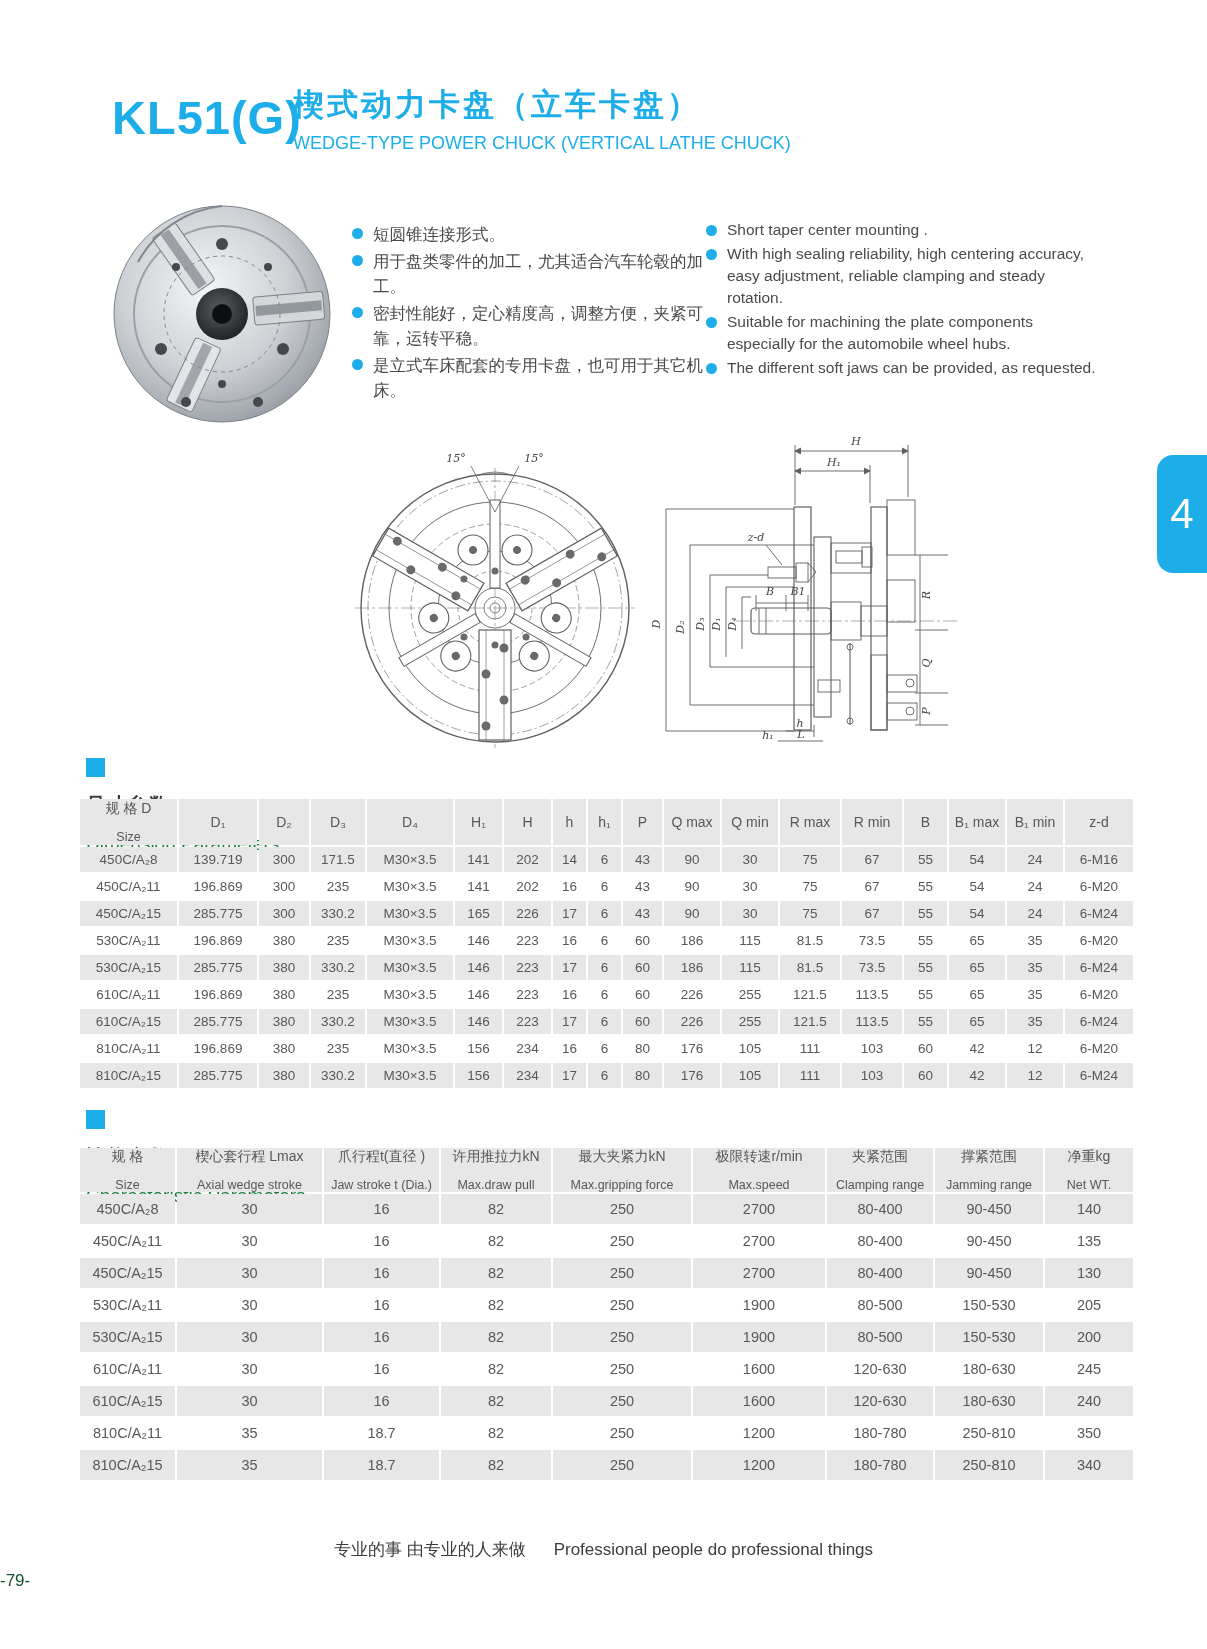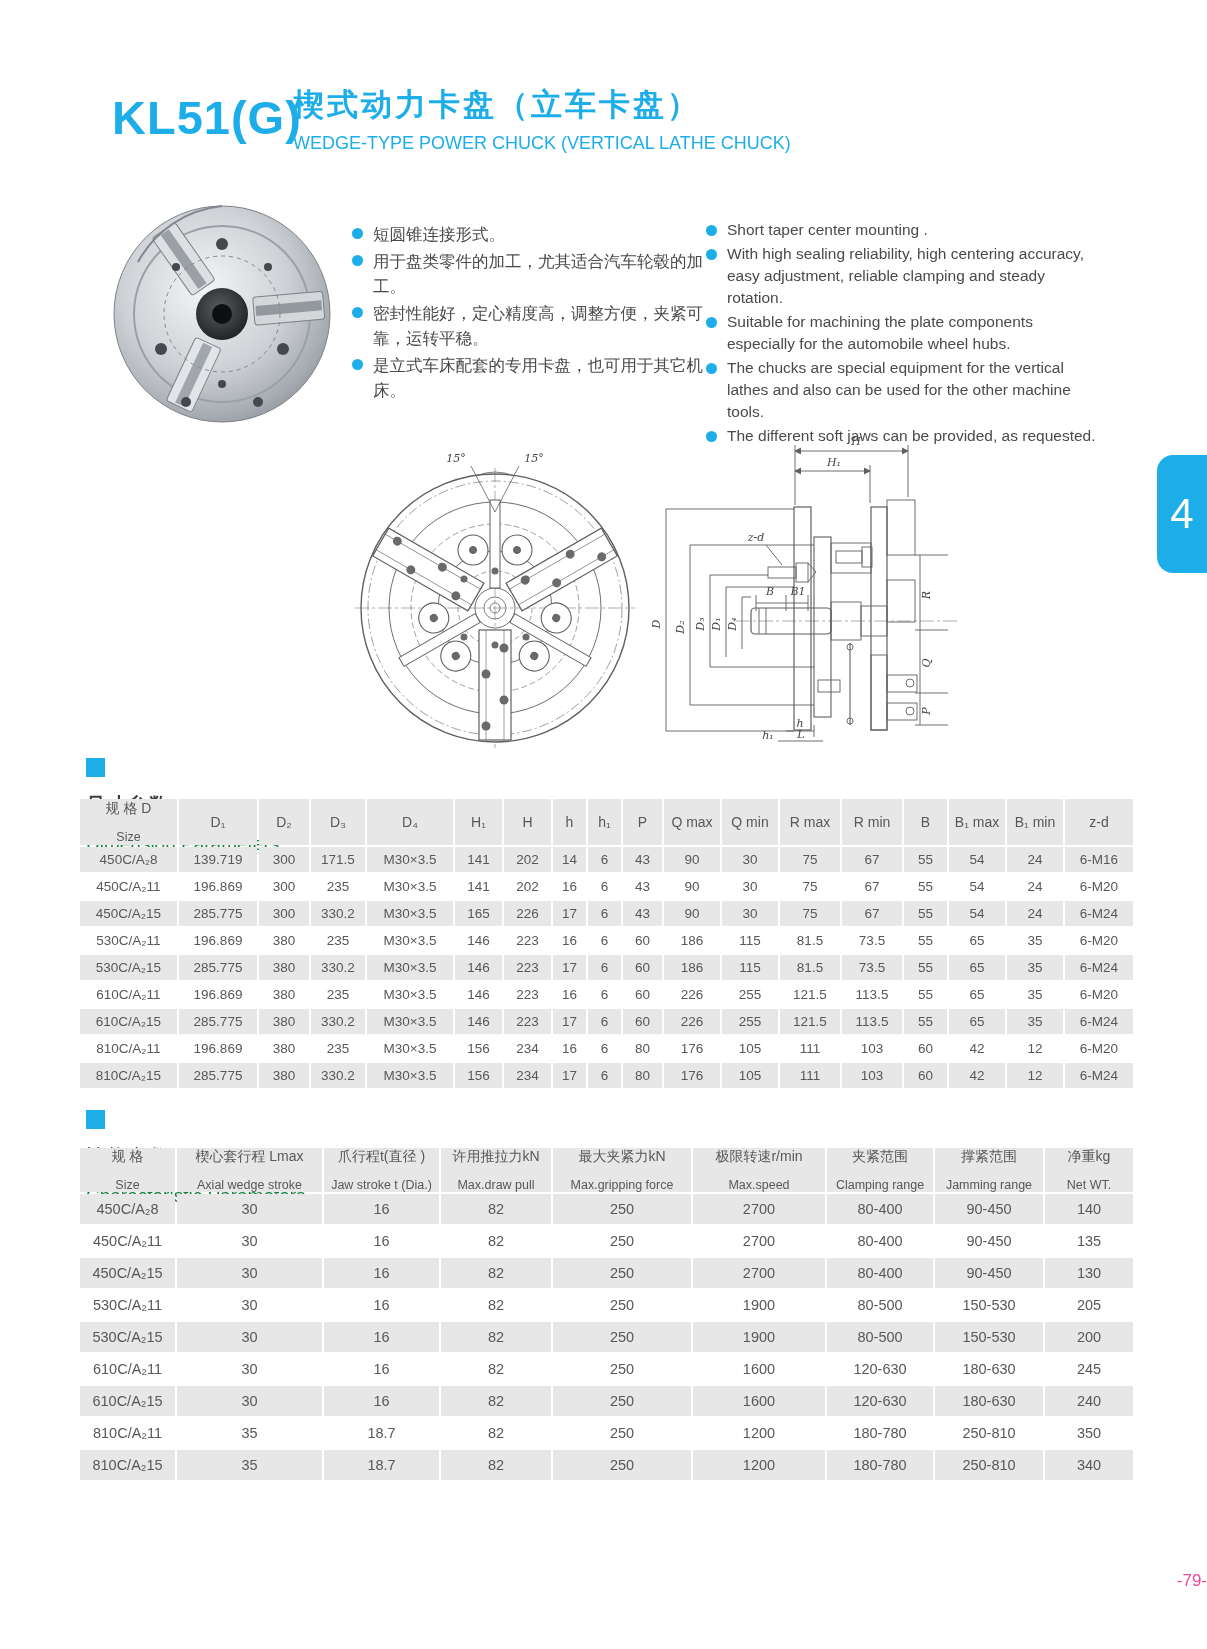--- a/index.html
+++ b/index.html
@@ -38,21 +38,21 @@
   thead th { background:var(--shade); }
   tr.shade td { background:var(--shade); }
   #dim-table td  { height:25px; font-size:13.5px; }
   #dim-table th  { height:46px; font-size:14px; }
   #char-table td { height:30px; font-size:14.5px; }
   #char-table th { height:36px; font-size:14px; }
   .hl2 { font-size:12.5px; margin-top:12px; }
 
   .footer { position:absolute; left:0; top:1538px; width:100%; text-align:center; font-size:17px; color:#3d3d3d; }
   .footer .gap { display:inline-block; width:28px; }
-  .pageno { position:absolute; left:0; top:1571px; width:100%; text-align:right; font-size:17px; color:#ec4899; }
+  .pageno { position:absolute; left:0; top:1571px; width:100%; text-align:left; font-size:17px; color:#14532d; }
 </style>
 </head>
 <body>
 
 <div class="page">
 
   <div class="model">KL51(G)</div>
   <div class="titles">
     <div class="title-cn">楔式动力卡盘（立车卡盘）</div>
     <div class="title-en">WEDGE-TYPE  POWER  CHUCK (VERTICAL LATHE CHUCK)</div>
@@ -131,24 +131,20 @@
       <li>
         <span class="dot"></span>
         <span>With high sealing reliability, high centering accuracy, easy adjustment, reliable clamping and steady rotation.</span>
       </li>
       <li>
         <span class="dot"></span>
         <span>Suitable for machining the plate components especially for the automobile wheel hubs.</span>
       </li>
       <li>
         <span class="dot"></span>
-        <span>The chucks are special equipment for the vertical lathes and also can be used for the other machine tools.</span>
-      </li>
-      <li>
-        <span class="dot"></span>
         <span>The different soft jaws can be provided, as requested.</span>
       </li>
     </ul>
 
   <svg class="draw" style="left:355px; top:440px;" width="280" height="308" viewBox="0 0 280 308">
     <g fill="none" stroke="#5f5f5f">
       <circle cx="140" cy="168" r="134" stroke-width="1.4"></circle>
       <circle cx="140" cy="168" r="127" stroke-width="0.6" stroke-dasharray="10 3 2 3"></circle>
       <circle cx="140" cy="168" r="106" stroke-width="0.9"></circle>
       <circle cx="140" cy="168" r="84" stroke-width="0.6" stroke-dasharray="6 3"></circle>
@@ -750,15 +746,18 @@
             <td>250</td>
             <td>1200</td>
             <td>180-780</td>
             <td>250-810</td>
             <td>340</td>
           </tr>
         </tbody>
       </table>
   </div>
 
+  <div class="footer">
+    <span>专业的事  由专业的人来做</span><span class="gap"></span><span>Professional people do professional things</span>
+  </div>
   <div class="pageno">-79-</div>
 
 </div>
 
 </body></html>

